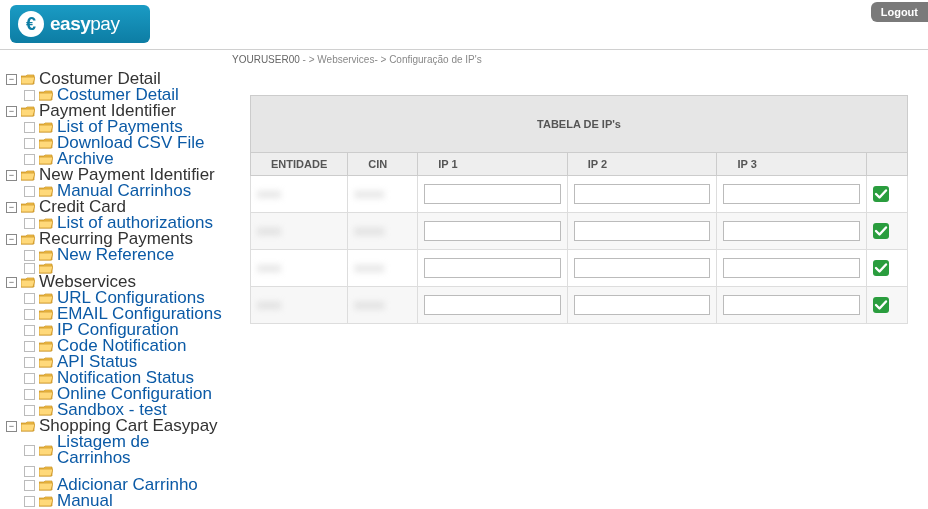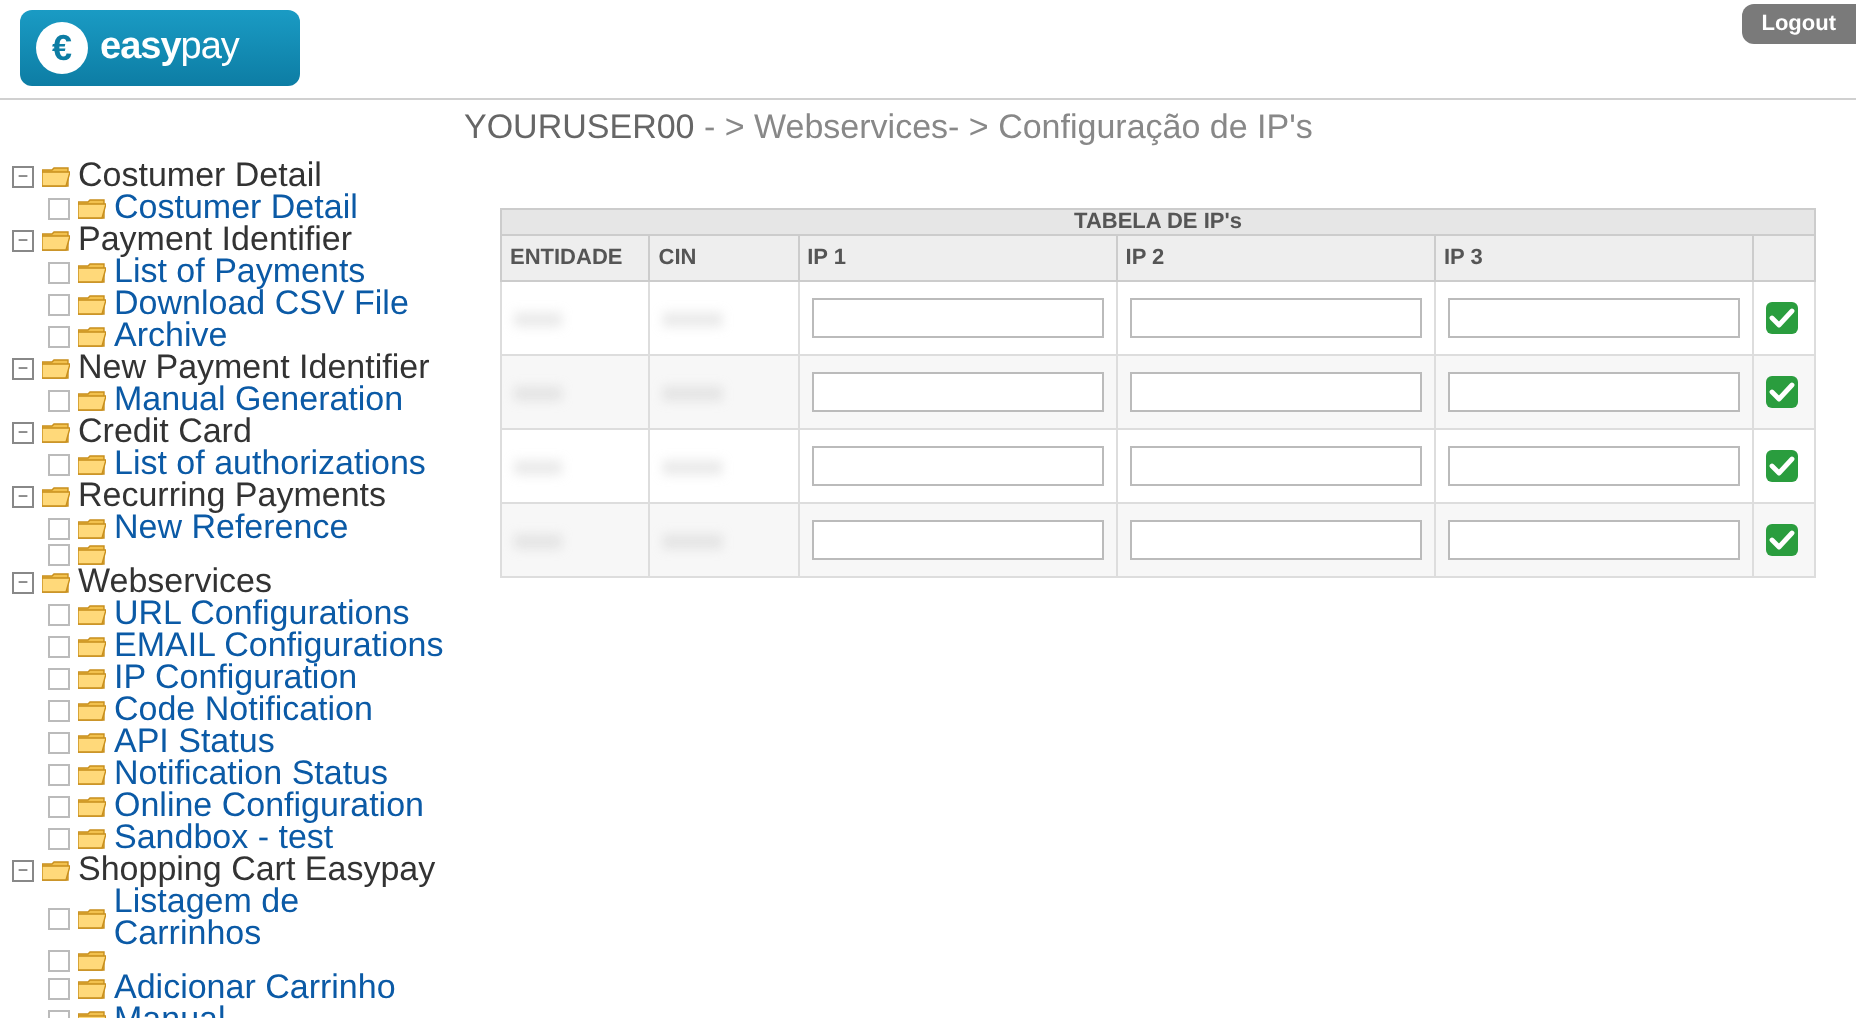--- a/index.html
+++ b/index.html
@@ -4,37 +4,37 @@
 <style>
 * { box-sizing: border-box; margin: 0; padding: 0; }
 body { font-family: Verdana, Arial, sans-serif; font-size: 11px; color: #333; background: #fff; width: 928px; }
 .header { position: relative; height: 50px; border-bottom: 1px solid #d0d0d0; }
 .logo { position: absolute; top: 5px; left: 10px; width: 140px; height: 38px; background: linear-gradient(#1a9bc4, #0d7da4); border-radius: 6px; display: flex; align-items: center; padding-left: 8px; }
 .logo-icon { width: 26px; height: 26px; background: #fff; border-radius: 50%; color: #0d7da4; font-size: 18px; font-weight: bold; text-align: center; line-height: 26px; }
 .logo-text { color: #fff; font-size: 19px; font-weight: bold; margin-left: 6px; letter-spacing: -0.5px; }
 .logo-text .pay { font-weight: normal; }
 .title { text-align: center; padding-top: 30px; font-size: 12px; color: #555; }
 .logout-btn { position: absolute; right: 0; top: 2px; background: #7a7a7a; color: #fff; border-radius: 6px 0 0 6px; padding: 4px 10px; font-size: 11px; font-weight: bold; cursor: pointer; margin-left: 34px; }
-.breadcrumb { font-size: 17px; color: #888; padding: 4px 0 0 232px; }
+.breadcrumb { font-size: 10px; color: #888; padding: 4px 0 0 232px; }
 .breadcrumb .user { color: #666; }
 .main { display: flex; }
 .sidebar { width: 230px; padding: 6px 4px 10px 6px; }
 .tree-node { display: flex; align-items: center; line-height: 16px; cursor: pointer; }
 .tree-toggle { width: 11px; height: 11px; border: 1px solid #888; font-size: 9px; line-height: 9px; text-align: center; color: #555; margin-right: 2px; background: #fff; }
 .tree-toggle.leaf { border-color: #bbb; color: transparent; }
 .folder { width: 14px; height: 11px; margin: 0 4px 0 2px; position: relative; }
 .folder svg { width: 14px; height: 11px; display: block; }
 .tree-label { font-size: 17px; }
 .tree-label.link { color: #0b5aa6; }
 .tree-label.group { color: #333; }
 .children { padding-left: 18px; }
 .content { flex: 1; padding: 30px 20px 10px 20px; }
 table.ip-table { width: 100%; border-collapse: collapse; border: 1px solid #ccc; }
-.ip-table caption { background: #e6e6e6; border: 1px solid #ccc; border-bottom: none; padding: 0; font-weight: bold; font-size: 11px; color: #555; }
-.ip-table th { background: #eee; border: 1px solid #ccc; padding: 5px 4px; text-align: left; font-size: 11px; color: #555; }
+.ip-table caption { background: #e6e6e6; border: 1px solid #ccc; border-bottom: none; padding: 22px; font-weight: bold; font-size: 11px; color: #555; }
+.ip-table th { background: #eee; border: 1px solid #ccc; padding: 5px 20px; text-align: left; font-size: 11px; color: #555; }
 .ip-table td { border: 1px solid #ddd; padding: 8px 6px; vertical-align: middle; }
 .ip-table tr.alt td { background: #f7f7f7; }
 .blur { color: #bbb; filter: blur(3px); font-size: 12px; }
 input.ip-input { width: 100%; height: 20px; border: 1px solid #bbb; padding: 1px 3px; font-size: 11px; }
 .check { width: 18px; cursor: pointer; text-align:center; }
 .check svg { width: 16px; height: 16px; display: block; }
 .col-ent { width: 70px; }
 .col-cin { width: 70px; }
 .col-ip { width: 150px; }
 .col-chk { width: 22px; }
@@ -132,21 +132,21 @@
       </div>
       <div class="children">
         <div class="tree-node">
           <span class="tree-toggle leaf">·</span>
           <span class="folder">
             <svg viewBox="0 0 14 11">
               <path d="M0 2 L5 2 L6 1 L13 1 L13 10 L0 10 Z" fill="#f2c14e" stroke="#c88f1d" stroke-width="0.7"></path>
               <path d="M0 3 L14 3 L12 10 L0 10 Z" fill="#ffd97a" stroke="#c88f1d" stroke-width="0.7"></path>
             </svg>
           </span>
-          <span class="tree-label link">Manual Generation</span>
+          <span class="tree-label link">Manual Carrinhos</span>
         </div>
       </div>
       <div class="tree-node">
         <span class="tree-toggle">−</span>
         <span class="folder">
           <svg viewBox="0 0 14 11">
             <path d="M0 2 L5 2 L6 1 L13 1 L13 10 L0 10 Z" fill="#f2c14e" stroke="#c88f1d" stroke-width="0.7"></path>
             <path d="M0 3 L14 3 L12 10 L0 10 Z" fill="#ffd97a" stroke="#c88f1d" stroke-width="0.7"></path>
           </svg>
         </span>

